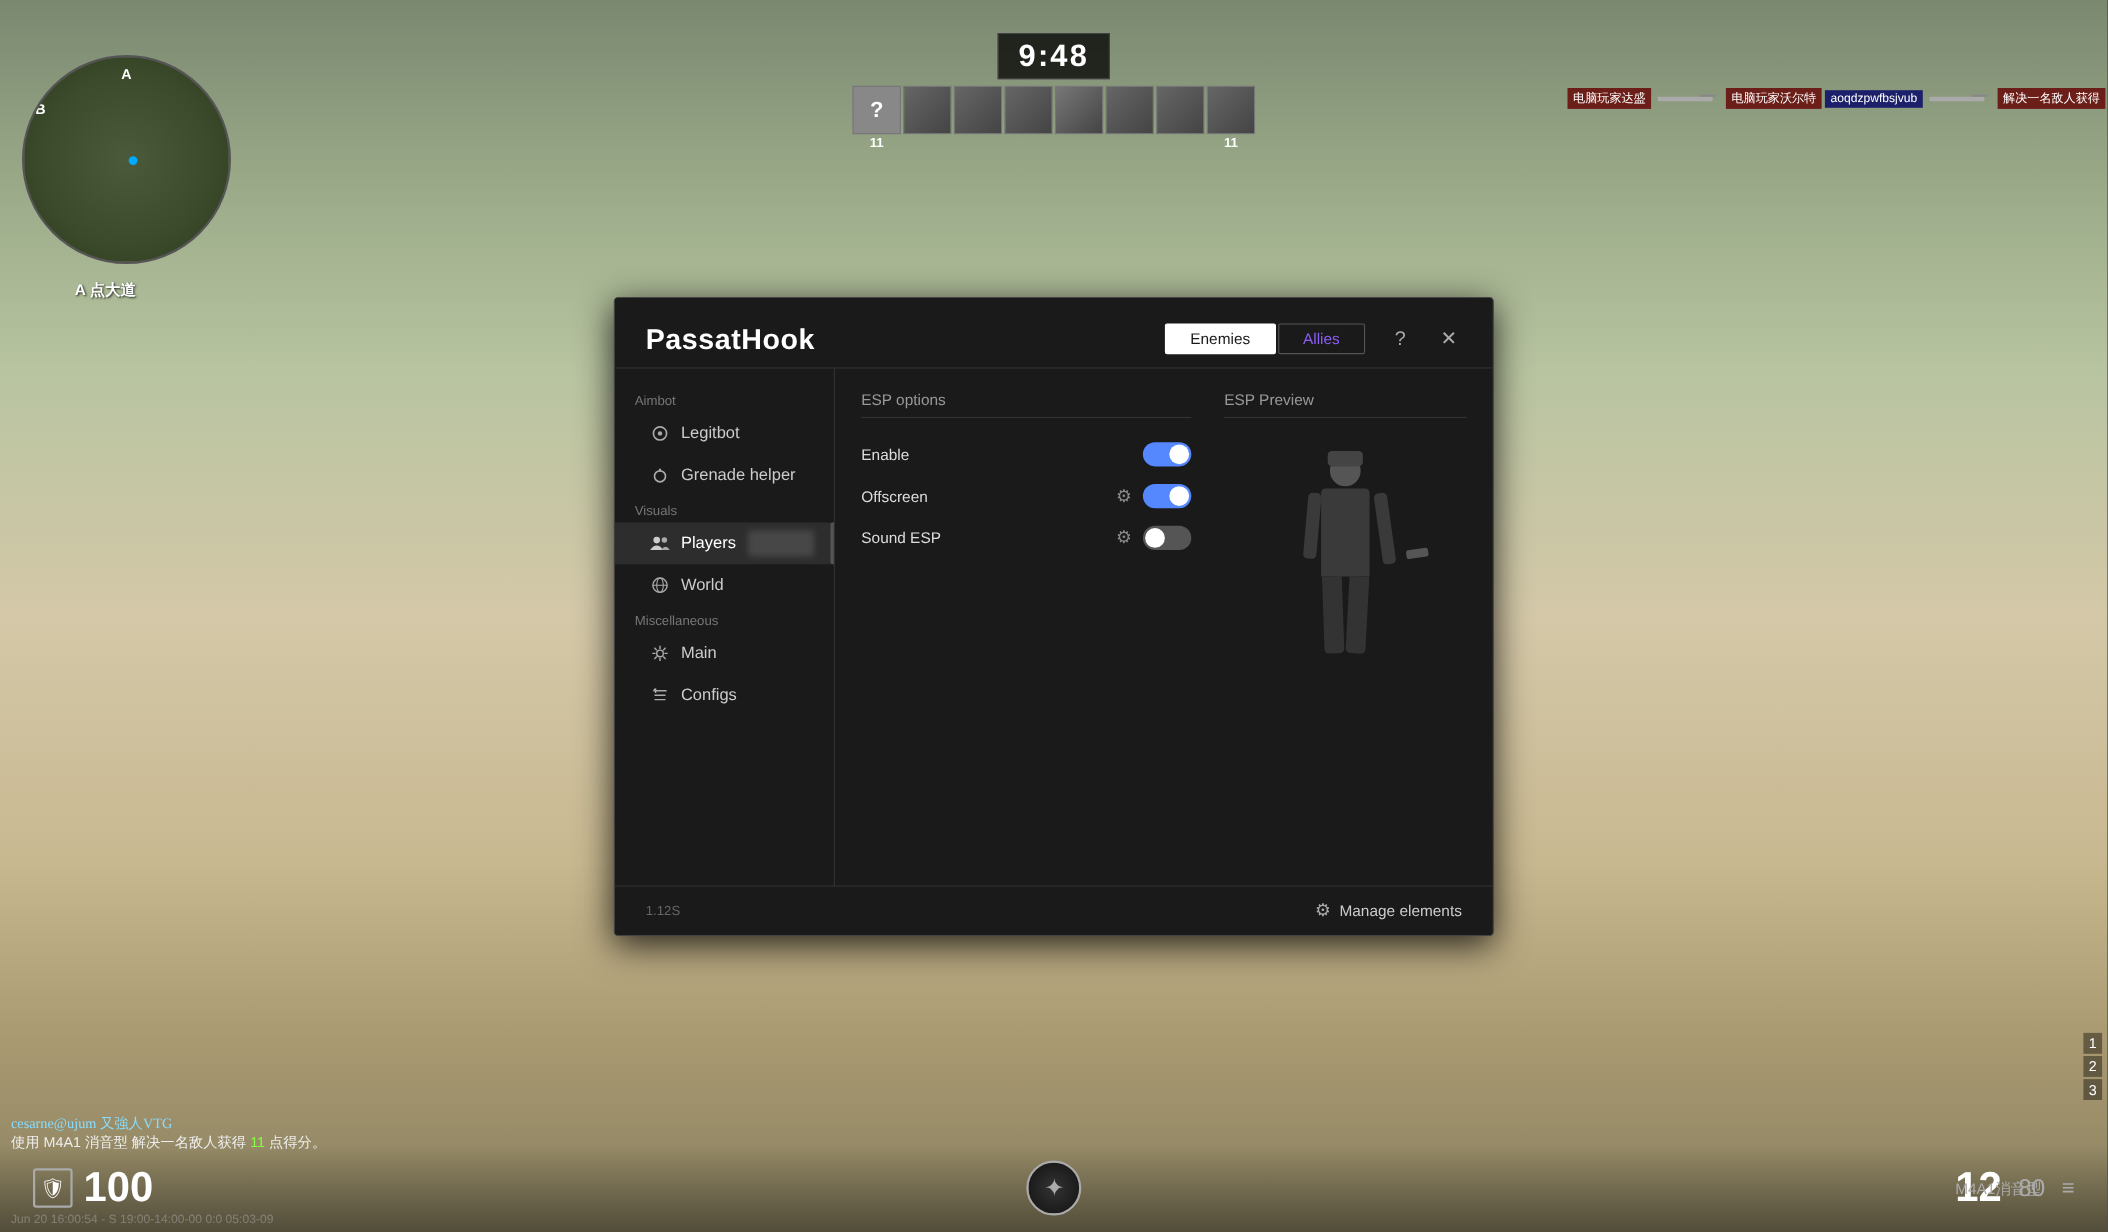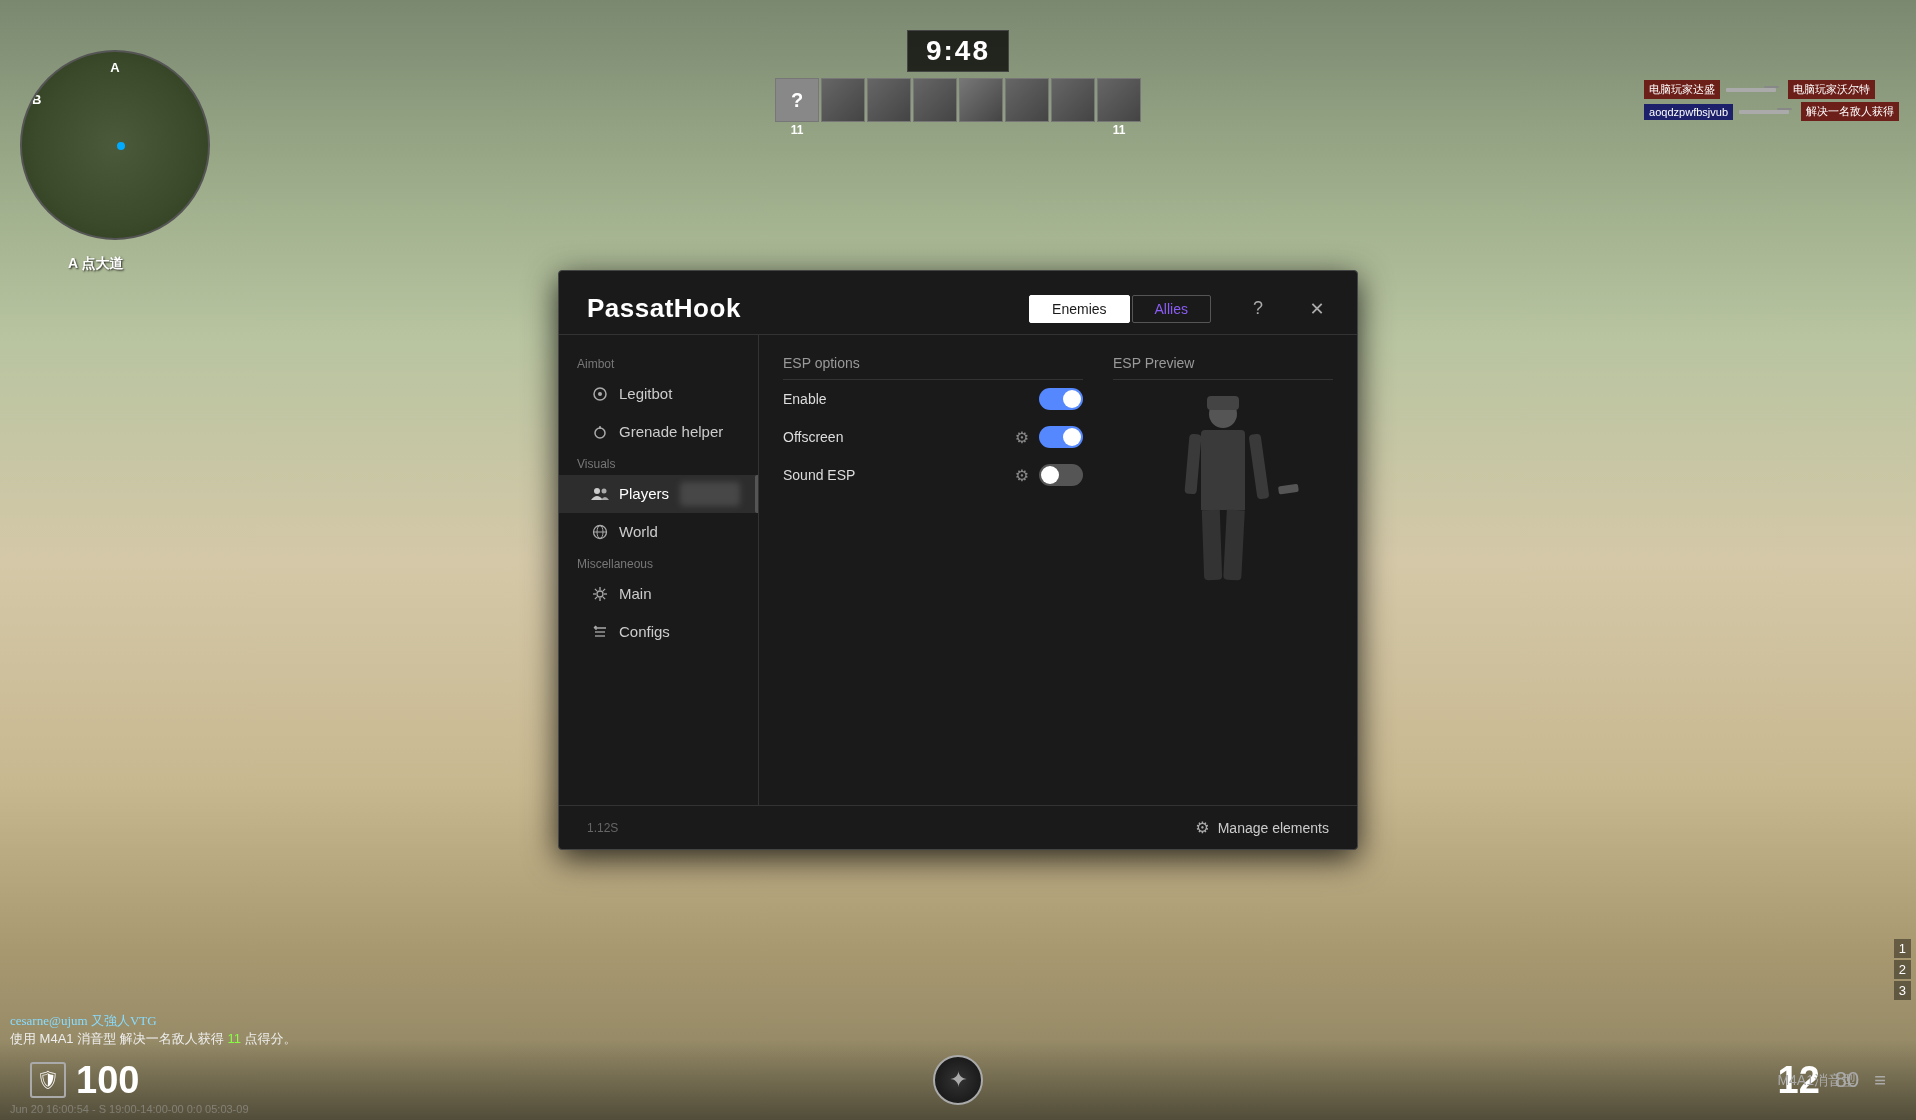--- a/index.html
+++ b/index.html
@@ -130,24 +130,23 @@
       transform: translateX(-50%);
       color: #fff;
       font-size: 12px;
       font-weight: bold;
     }
 
     
     .kill-feed {
       position: absolute;
       top: 80px;
-      right: 17px;
+      right: 2px;
       z-index: 10;
       display: flex;
-      flex-direction: column;
       gap: 3px;
     }
     .kill-feed-item {
       display: flex;
       align-items: center;
       gap: 4px;
       font-size: 12px;
     }
     .kf-name {
       background: rgba(100,0,0,0.8);
@@ -332,21 +331,21 @@
     .modal-title {
       font-size: 26px;
       font-weight: 600;
       color: #fff;
       letter-spacing: 0.5px;
     }
 
     .modal-header-right {
       display: flex;
       align-items: center;
-      gap: 35px;
+      gap: 20px;
     }
 
     .tab-buttons {
       display: flex;
       gap: 2px;
     }
 
     .tab-btn {
       padding: 5px 22px;
       border: 1px solid #555;
@@ -465,20 +464,21 @@
       gap: 30px;
     }
 
     .esp-options {
       flex: 1;
     }
 
     .section-title {
       font-size: 14px;
       color: #999;
+      margin-bottom: 14px;
       border-bottom: 1px solid #333;
       padding-bottom: 8px;
     }
 
     .option-row {
       display: flex;
       align-items: center;
       justify-content: space-between;
       padding: 8px 0;
     }

